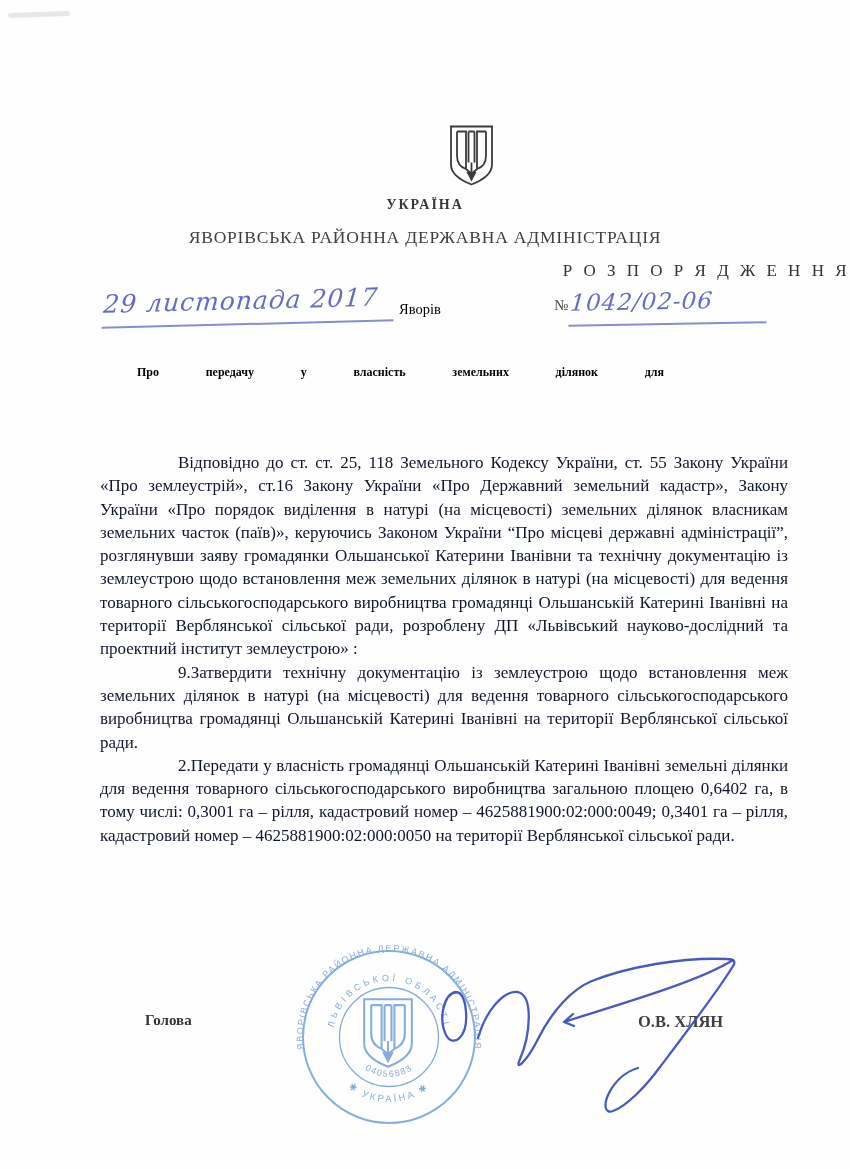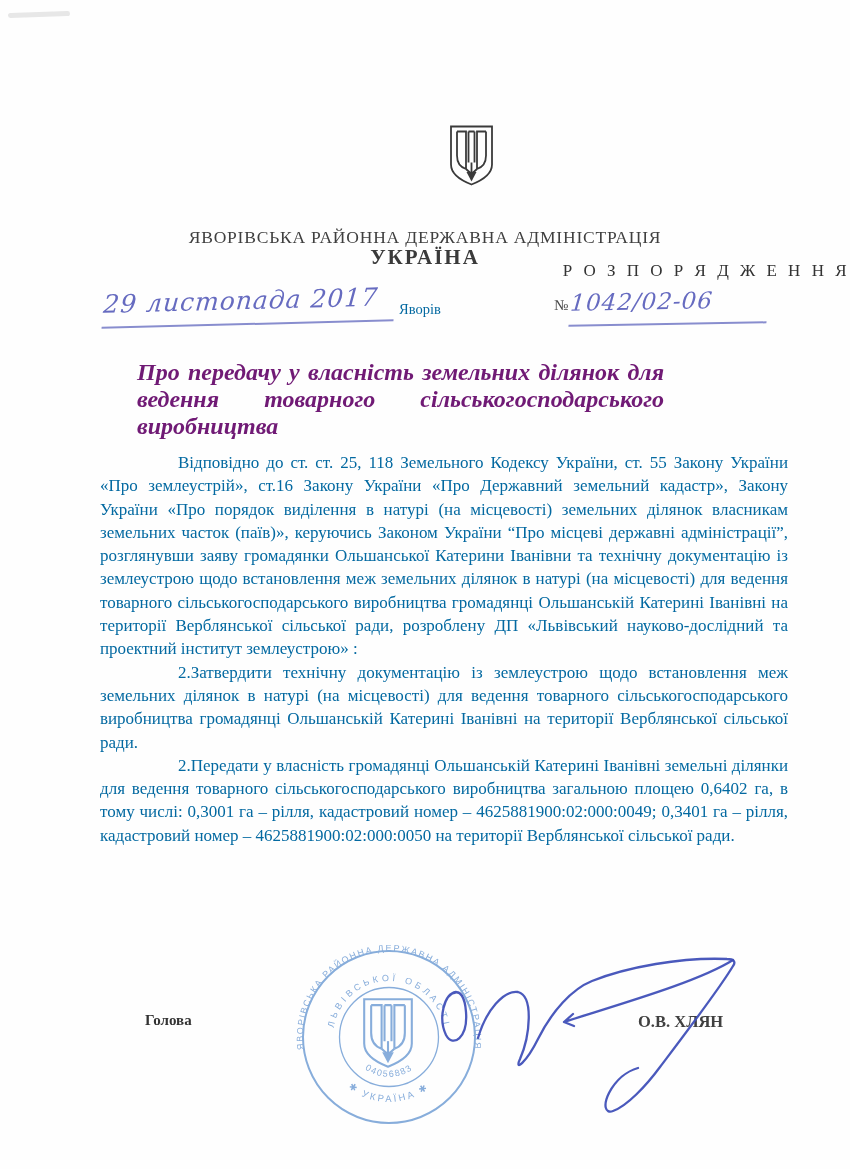--- a/index.html
+++ b/index.html
@@ -5,43 +5,43 @@
   html,body{margin:0;padding:0;background:#ffffff;}
   .page{position:relative;width:850px;height:1169px;background:#fefefe;overflow:hidden;
         font-family:"Liberation Serif", serif;color:#383838;}
 
   .artifact-top{position:absolute;left:8px;top:12px;width:62px;height:5px;background:#e7e7e7;
         border-radius:3px;transform:rotate(-2deg);}
 
   .emblem{position:absolute;left:448px;top:124px;width:47px;height:63px;color:#3a3a3a;}
 
   .country{position:absolute;left:0;top:197px;width:100%;text-align:center;
-        font-size:21px;font-weight:bold;letter-spacing:2px;color:#3a3a3a;margin-top:48px;}
+        font-size:14px;font-weight:bold;letter-spacing:2px;color:#3a3a3a;}
   .authority{position:absolute;left:0;top:227px;width:100%;text-align:center;
         font-size:17.5px;letter-spacing:0.8px;color:#3f3f3f;}
   .doctype{position:absolute;left:0;top:261px;width:100%;text-align:right;
         font-size:17px;font-weight:normal;letter-spacing:3.5px;color:#333;}
 
   .script{font-family:"DejaVu Serif", serif;font-style:italic;color:#666bc0;}
   .date-script{position:absolute;left:103px;top:286px;width:292px;height:37px;
         font-size:25px;transform:rotate(-1.5deg) skewX(-6deg);
         border-bottom:2px solid #888dce;letter-spacing:1px;}
-  .place{position:absolute;left:399px;top:301px;font-size:14.5px;color:#0369a1;}
+  .place{position:absolute;left:399px;top:301px;font-size:14.5px;color:#000000;}
   .no-label{position:absolute;left:554px;top:297px;font-size:15px;color:#474747;}
   .num-script{position:absolute;left:570px;top:288px;width:198px;height:35px;
         font-size:23px;transform:rotate(-1deg) skewX(-6deg);
         border-bottom:2px solid #888dce;letter-spacing:1px;}
 
   .title{position:absolute;left:137px;top:359px;width:527px;
-        font-size:24px;font-weight:bold;font-style:italic;line-height:27px;color:#701a75;}
+        font-size:12px;font-weight:bold;line-height:27px;color:#000000;}
   .title-line{text-align:justify;text-align-last:justify;}
   .title-line.last{text-align-last:left;}
 
   .body{position:absolute;left:100px;top:451px;width:688px;
-        font-size:17px;line-height:23.3px;text-align:justify;color:#0369a1;}
+        font-size:17px;line-height:23.3px;text-align:justify;color:#0f172a;}
   .body p{margin:0;text-indent:78px;}
 
   .sig-role{position:absolute;left:145px;top:1012px;font-size:15px;font-weight:bold;color:#333;}
   .sig-name{position:absolute;left:638px;top:1012px;font-size:16.5px;font-weight:bold;color:#404040;}
 
   .stamp{position:absolute;left:296px;top:945px;width:190px;height:190px;color:#7ba5d8;
         opacity:0.9;mix-blend-mode:multiply;}
   .stamp text{fill:#7ba5d8;font-family:"Liberation Sans", sans-serif;}
   .stamp .ring-t{font-size:9px;letter-spacing:1.6px;}
   .stamp .region-t{font-size:9px;letter-spacing:3.5px;}
@@ -84,26 +84,25 @@
   <div class="authority">ЯВОРІВСЬКА РАЙОННА ДЕРЖАВНА АДМІНІСТРАЦІЯ</div>
   <div class="doctype">Р О З П О Р Я Д Ж Е Н Н Я</div>
 
   <div class="script date-script">29 листопада 2017</div>
   <div class="place">Яворів</div>
   <div class="no-label">№</div>
   <div class="script num-script">1042/02-06</div>
 
   <div class="title">
     <div class="title-line">Про передачу у власність земельних ділянок для</div>
-    <div class="title-line">ведення товарного сільськогосподарського виробництва</div>
   </div>
 
   <div class="body">
     <p>Відповідно до ст. ст. 25, 118  Земельного Кодексу України, ст. 55 Закону України «Про землеустрій», ст.16 Закону України «Про Державний земельний кадастр», Закону України «Про порядок виділення в натурі (на місцевості) земельних ділянок власникам земельних часток (паїв)», керуючись Законом України “Про місцеві державні адміністрації”, розглянувши заяву громадянки Ольшанської Катерини Іванівни та технічну документацію із землеустрою  щодо встановлення меж земельних ділянок в натурі (на місцевості) для ведення товарного сільськогосподарського виробництва громадянці Ольшанській Катерині Іванівні на території Верблянської сільської ради,  розроблену ДП «Львівський науково-дослідний та проектний інститут землеустрою» :</p>
-    <p>2.Затвердити технічну  документацію  із землеустрою  щодо встановлення меж  земельних ділянок в натурі (на місцевості) для ведення товарного сільськогосподарського виробництва громадянці Ольшанській Катерині Іванівні на території Верблянської сільської  ради.</p>
+    <p>9.Затвердити технічну  документацію  із землеустрою  щодо встановлення меж  земельних ділянок в натурі (на місцевості) для ведення товарного сільськогосподарського виробництва громадянці Ольшанській Катерині Іванівні на території Верблянської сільської  ради.</p>
     <p>2.Передати у власність громадянці Ольшанській Катерині Іванівні земельні ділянки для ведення товарного сільськогосподарського виробництва загальною площею 0,6402 га, в тому числі:  0,3001 га – рілля, кадастровий номер – 4625881900:02:000:0049; 0,3401 га – рілля, кадастровий номер – 4625881900:02:000:0050  на території Верблянської сільської  ради.</p>
   </div>
 
   <div class="sig-role">Голова</div>
   <div class="sig-name">О.В. ХЛЯН</div>
 
   <svg class="stamp" viewBox="0 0 190 190">
     <defs>
       <path id="arcOuter" d="M 27.1,147.3 A 86,86 0 1,1 158.9,147.3"></path>
       <path id="arcMid" d="M 40.4,111.2 A 56,56 0 1,1 145.6,111.2"></path>

